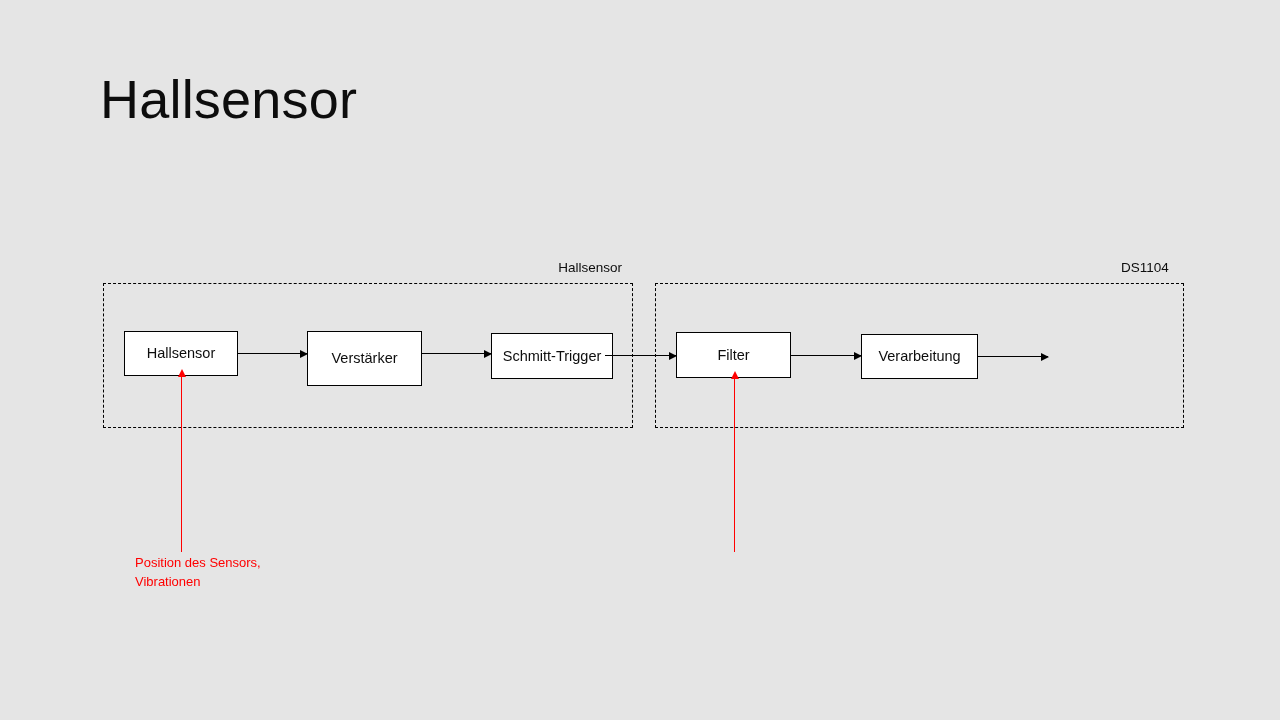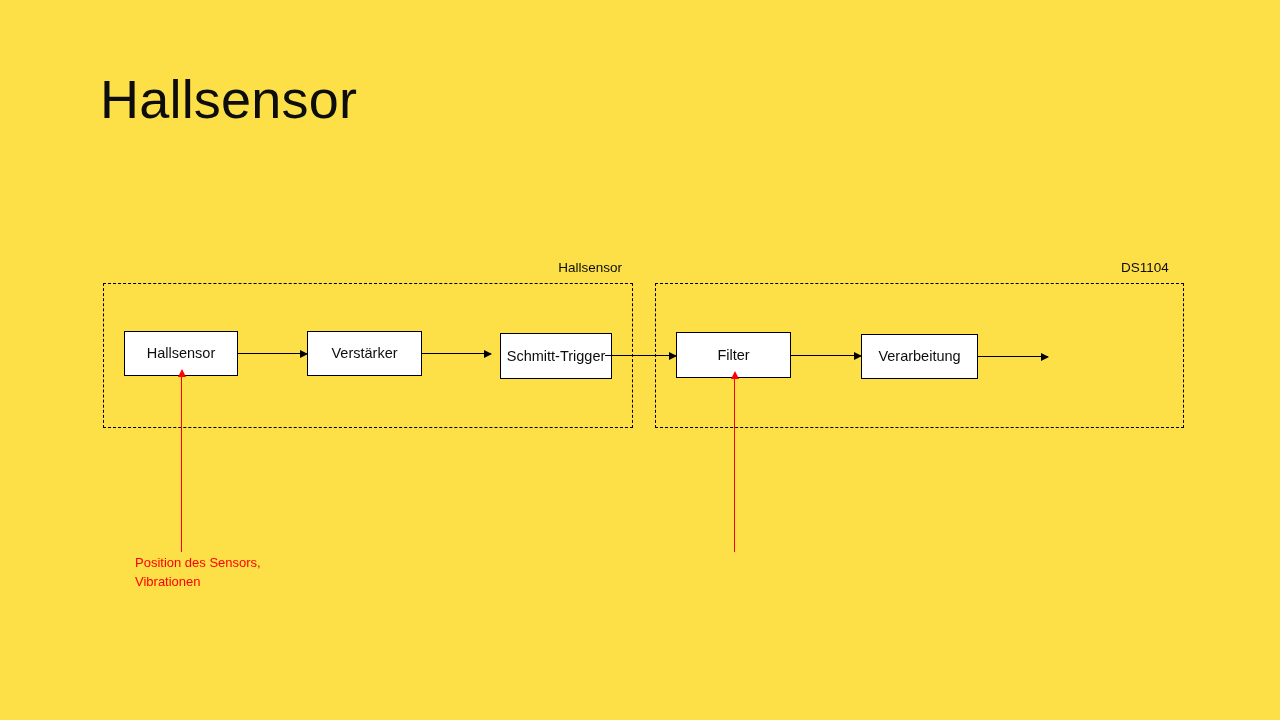--- a/index.html
+++ b/index.html
@@ -4,21 +4,21 @@
 <style>
   html, body {
     margin: 0;
     padding: 0;
     background: #ffffff;
   }
   #slide {
     position: relative;
     width: 1280px;
     height: 720px;
-    background: #fde047;
+    background: #e5e5e5;
     overflow: hidden;
     font-family: "Liberation Sans", sans-serif;
     color: #000000;
     text-decoration: underline;
   }
 
   
   #slide-title {
     position: absolute;
     left: 100px;
@@ -116,23 +116,23 @@
   <div class="group-label" style="left: 430px; top: 261px; width: 192px;">Hallsensor</div>
 
   <div class="group-box" style="left: 103px; top: 283px; width: 530px; height: 145px;"></div>
 
   <div class="group-label" style="left: 1048px; top: 261px; width: 194px; text-align: center;">DS1104</div>
 
   <div class="group-box" style="left: 655px; top: 283px; width: 529px; height: 145px;"></div>
 
   <div class="node" style="left: 124px; top: 331px; width: 114px; height: 45px;">Hallsensor</div>
 
-  <div class="node" style="left: 307px; top: 331px; width: 115px; height: 45px;">Verstärker</div>
+  <div class="node" style="left: 307px; top: 331px; width: 115px; height: 55px;">Verstärker</div>
 
-  <div class="node" style="left: 491px; top: 333px; width: 112px; height: 46px; margin-left: 9px;">Schmitt-Trigger</div>
+  <div class="node" style="left: 491px; top: 333px; width: 122px; height: 46px;">Schmitt-Trigger</div>
 
   <div class="node" style="left: 676px; top: 332px; width: 115px; height: 46px;">Filter</div>
 
   <div class="node" style="left: 861px; top: 334px; width: 117px; height: 45px;">Verarbeitung</div>
 
 
   <div class="connector" style="left: 238px; top: 353px; width: 69px;"></div>
 
   <div class="connector" style="left: 422px; top: 353px; width: 69px;"></div>
 

